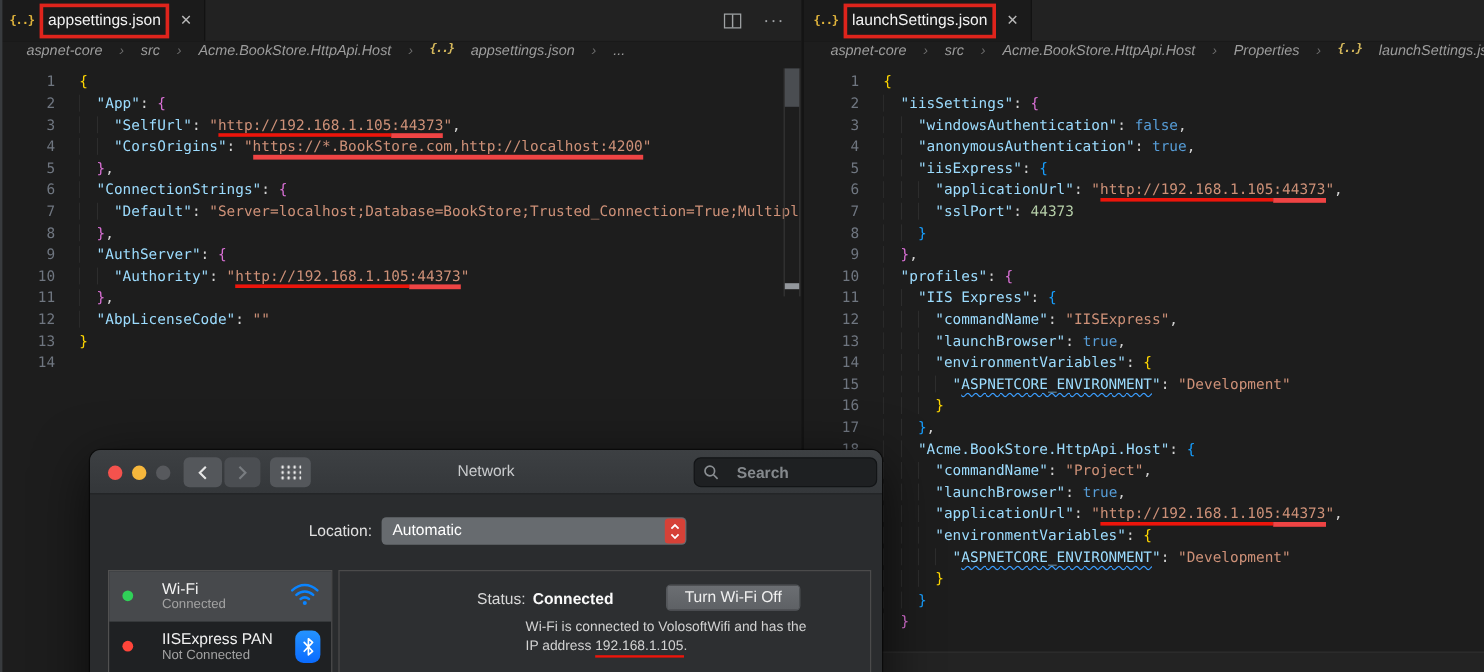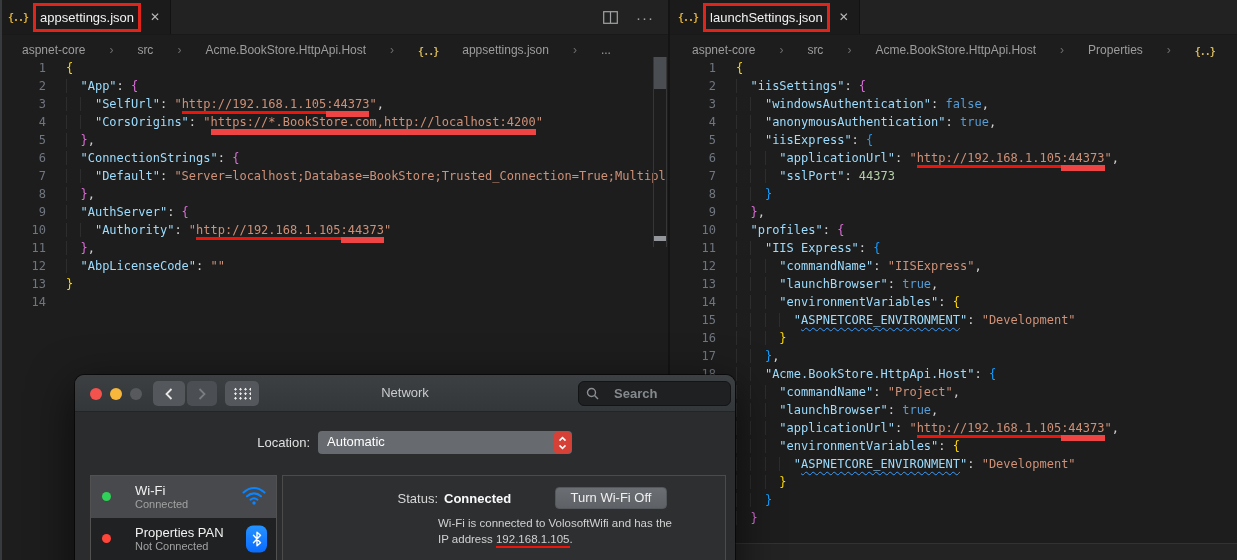--- a/index.html
+++ b/index.html
@@ -16,34 +16,34 @@
   .tabbar { position:relative; height:35px; background:#222222; border-bottom:1px solid #191919; display:flex; align-items:stretch; }
   .tab { display:flex; align-items:center; background:#1b1b1b; border-right:1px solid #121212; padding:0 10px 0 8px; gap:5px; }
   .json-icon { color:#e0b43c; font-family:"DejaVu Sans Mono", monospace; font-size:10px; font-weight:bold; letter-spacing:-1px; }
   .tab-annot { border:3px solid #df241c; padding:2px 4px 3px 4px; }
   .tab-label { color:#f2f2f2; font-size:13px; white-space:nowrap; }
   .tab-close { color:#b9b9b9; font-size:12px; margin-left:4px; }
   .tab-actions { margin-left:auto; display:flex; align-items:center; gap:18px; padding-right:14px; }
   .split-icon svg { display:block; }
   .more-icon { color:#9fa2a5; font-size:15px; letter-spacing:1px; }
 
-  .breadcrumbs { height:22px; display:flex; align-items:flex-end; padding-left:22px; gap:24px; color:#9d9d9d; font-size:12px; white-space:nowrap; overflow:hidden; }
+  .breadcrumbs { height:22px; display:flex; align-items:flex-start; padding-left:22px; gap:14px; color:#9d9d9d; font-size:12px; white-space:nowrap; overflow:hidden;font-style:italic; }
   .crumb-sep { color:#6d6d6d; font-size:12px; }
   .crumb-icon { color:#d7ba5d; font-family:"DejaVu Sans Mono", monospace; font-size:10px; font-weight:bold; letter-spacing:-1px; }
 
   .code { position:absolute; top:57px; left:0; right:0; bottom:0; padding-top:2px;
           font-family:"DejaVu Sans Mono", monospace; font-size:12px; line-height:18px; overflow:hidden; }
   .code-line { height:18px; white-space:pre; }
   .ln { display:inline-block; width:46px; text-align:right; color:#6f7680; }
   .lt { margin-left:20px; }
   .tok-key { color:#9cdcfe; } .tok-str { color:#ce9178; } .tok-num { color:#b5cea8; }
   .tok-bool { color:#569cd6; } .tok-punc { color:#d4d4d4; }
   .tok-b1 { color:#ffd700; } .tok-b2 { color:#da70d6; } .tok-b3 { color:#179fff; } .tok-b4 { color:#ffd700; }
   .tok-ws { background:repeating-linear-gradient(to right, rgba(255,255,255,.07) 0 1px, transparent 1px 14.45px); }
-  .u-link { border-bottom:6px solid #ef4444; }
+  .u-link { border-bottom:4px solid #ef4444; }
   .u-red { border-bottom:3px solid #ed150b; }
   .u-wavy { text-decoration:underline; text-decoration-style:wavy; text-decoration-color:#3b9eff;
             text-decoration-thickness:1px; text-underline-offset:3px;text-align:right; }
 
   .sb-track { position:absolute; left:653px; top:57px; width:14px; height:190px; border-left:1px solid #363636; border-right:1px solid #363636; }
   .sb-thumb { position:absolute; left:654px; top:57px; width:12px; height:32px; background:#4a4d51; }
   .sb-mark  { position:absolute; left:654px; top:236px; width:12px; height:5px; background:#93979c; }
   .bottom-line { position:absolute; left:0; right:0; top:543px; height:1px; background:#323232; }
   .bottom-area { position:absolute; left:0; right:0; top:544px; bottom:0; background:#232323; }
 
@@ -247,21 +247,21 @@
           <span class="svc-icon"><svg width="26" height="20" viewBox="0 0 26 20">
               <path d="M2.5 7.5 C9 1.5 17 1.5 23.5 7.5" stroke="#0a84ff" stroke-width="2.1" fill="none" stroke-linecap="round"></path>
               <path d="M6 11.2 C10.2 7.4 15.8 7.4 20 11.2" stroke="#0a84ff" stroke-width="2.1" fill="none" stroke-linecap="round"></path>
               <path d="M9.5 14.7 C11.6 13 14.4 13 16.5 14.7" stroke="#0a84ff" stroke-width="2.1" fill="none" stroke-linecap="round"></path>
               <circle cx="13" cy="18" r="1.7" fill="#0a84ff"></circle>
             </svg></span>
         </div>
         <div class="svc-row">
           <span class="svc-dot dot-red"></span>
           <div class="svc-text">
-            <div class="svc-name">Properties PAN</div>
+            <div class="svc-name">IISExpress PAN</div>
             <div class="svc-sub">Not Connected</div>
           </div>
           <span class="svc-icon">
             <span class="bt-badge">
               <svg width="12" height="17" viewBox="0 0 12 17">
                 <path d="M2.5 4.8 L9.5 12.2 L6 15.2 L6 1.8 L9.5 4.8 L2.5 12.2" stroke="#ffffff" stroke-width="1.4" fill="none" stroke-linejoin="round" stroke-linecap="round"></path>
               </svg>
             </span>
           </span>
         </div>

